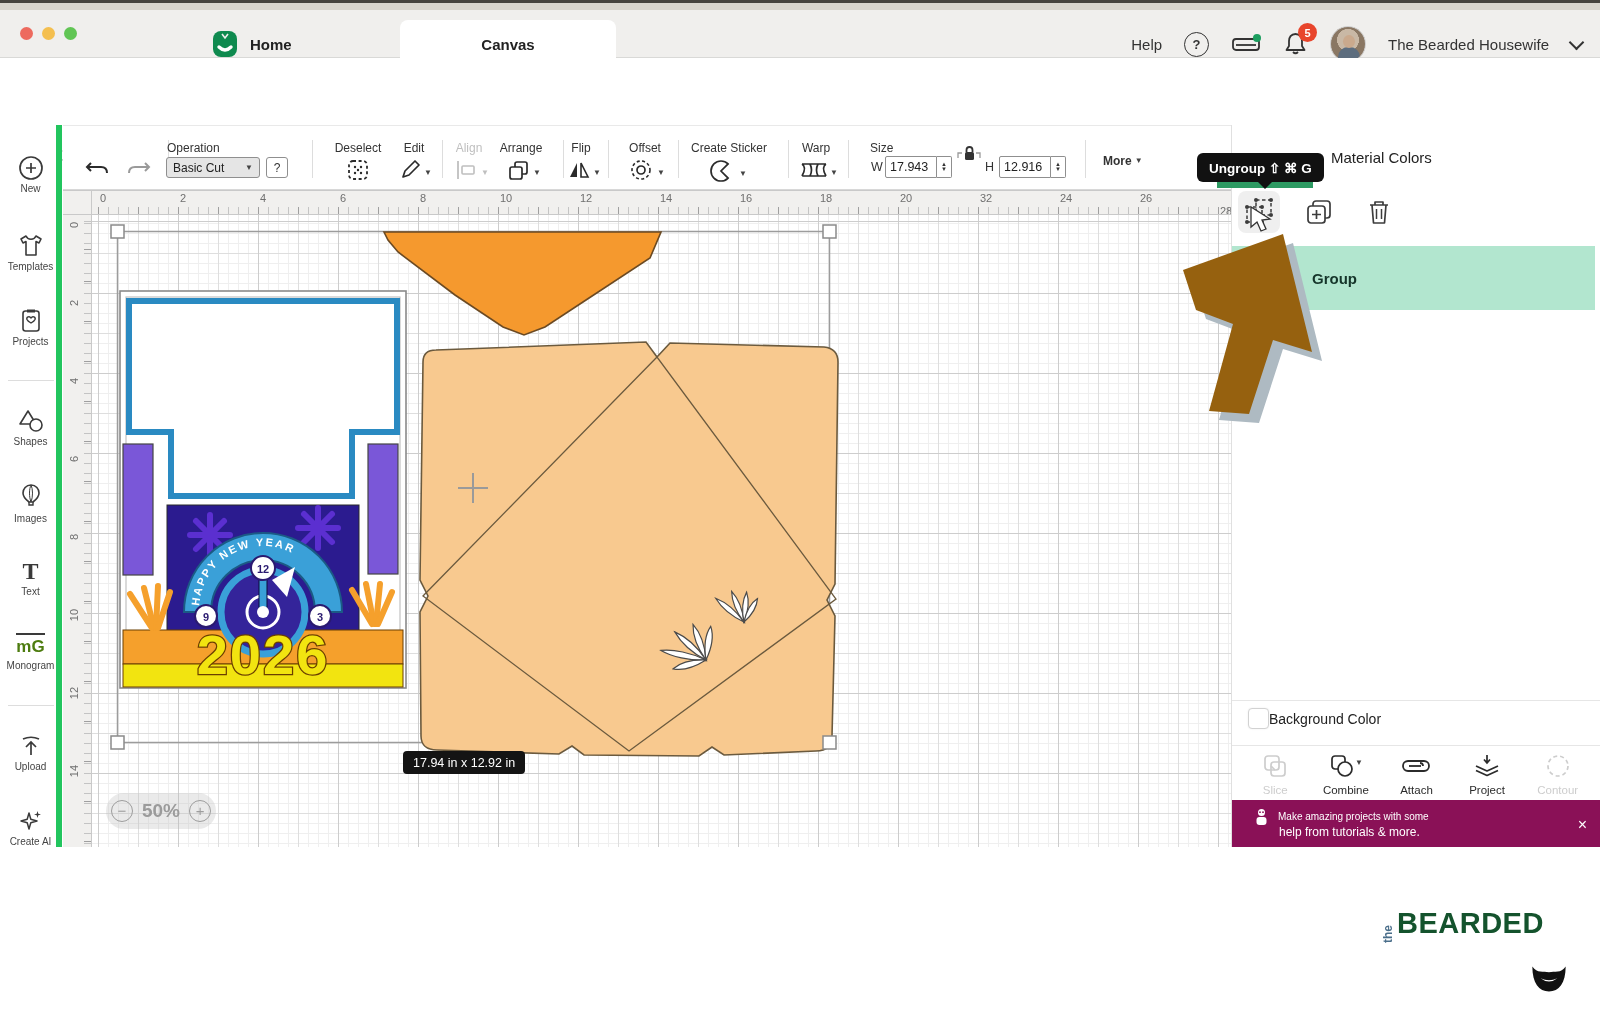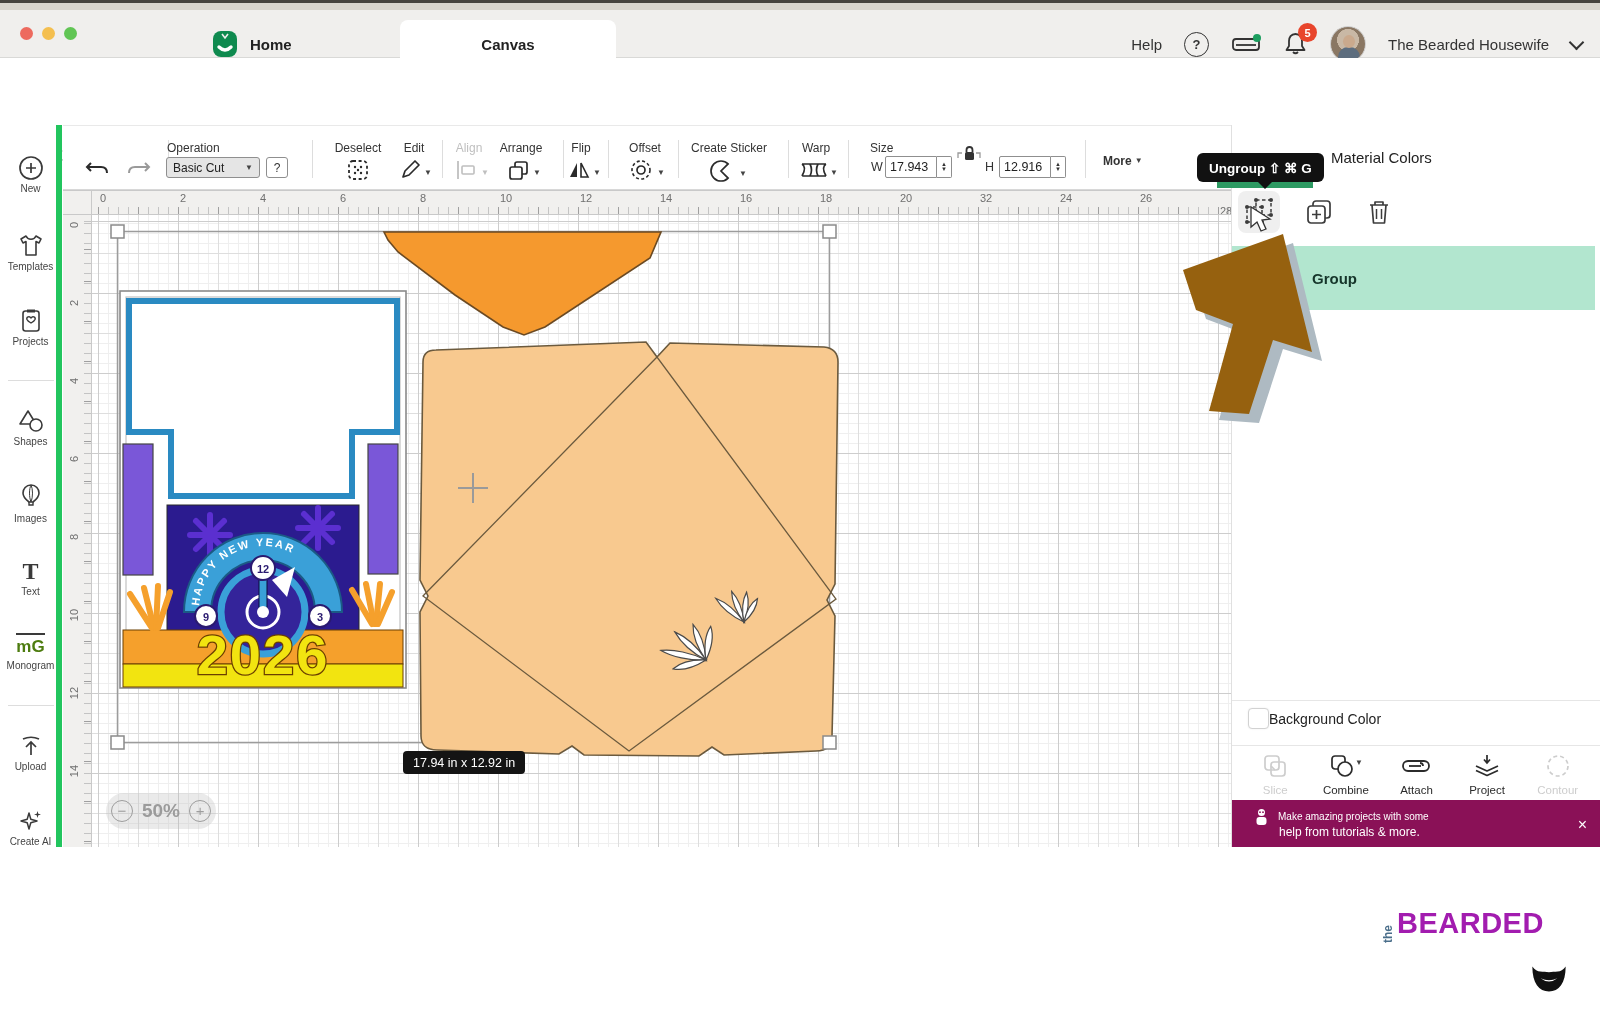--- a/index.html
+++ b/index.html
@@ -100,21 +100,21 @@
   .banner .bx { position:absolute; right:14px; top:16px; font-size:16px; color:#fff; }
 
   
   .tooltip { left:1197px; top:153px; height:29px; background:#111; color:#fff; border-radius:6px; display:flex; align-items:center; padding:0 12px; font-size:13.5px; font-weight:bold; z-index:30; }
   .tooltip::after { content:""; position:absolute; left:60px; top:28px; border:8px solid transparent; border-top-color:#111; }
   .tip-green { left:1217px; top:182px; width:96px; height:6px; background:#2d9a62; z-index:29; }
 
   
   .logo { left:1383px; top:905px; width:190px; height:90px; }
   .logo .the { position:absolute; left:-4px; top:22px; transform:rotate(-90deg); font-size:12px; font-weight:bold; color:#4a6e8a; }
-  .logo .l1 { position:absolute; left:14px; top:2px; font-size:29px; font-weight:bold; color:#a21caf; letter-spacing:.5px; }
+  .logo .l1 { position:absolute; left:14px; top:2px; font-size:29px; font-weight:bold; color:#14532d; letter-spacing:.5px; }
   .logo .l2 { position:absolute; left:0; top:34px; font-size:32px; font-weight:bold; color:#b16a1d; letter-spacing:.5px; }
   svg { display:block; }
 </style>
 </head>
 <body>
 
 <div class="app">
 
   <div class="abs win-strip"></div>
   <div class="abs titlebar">

